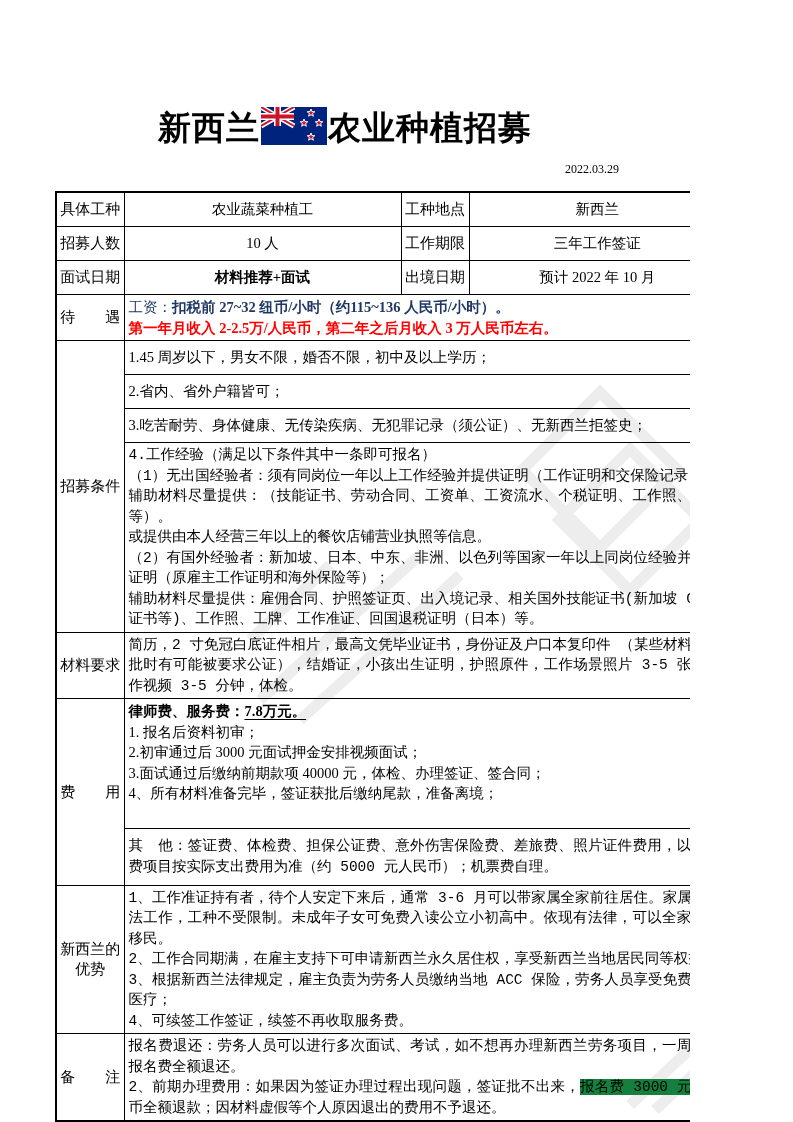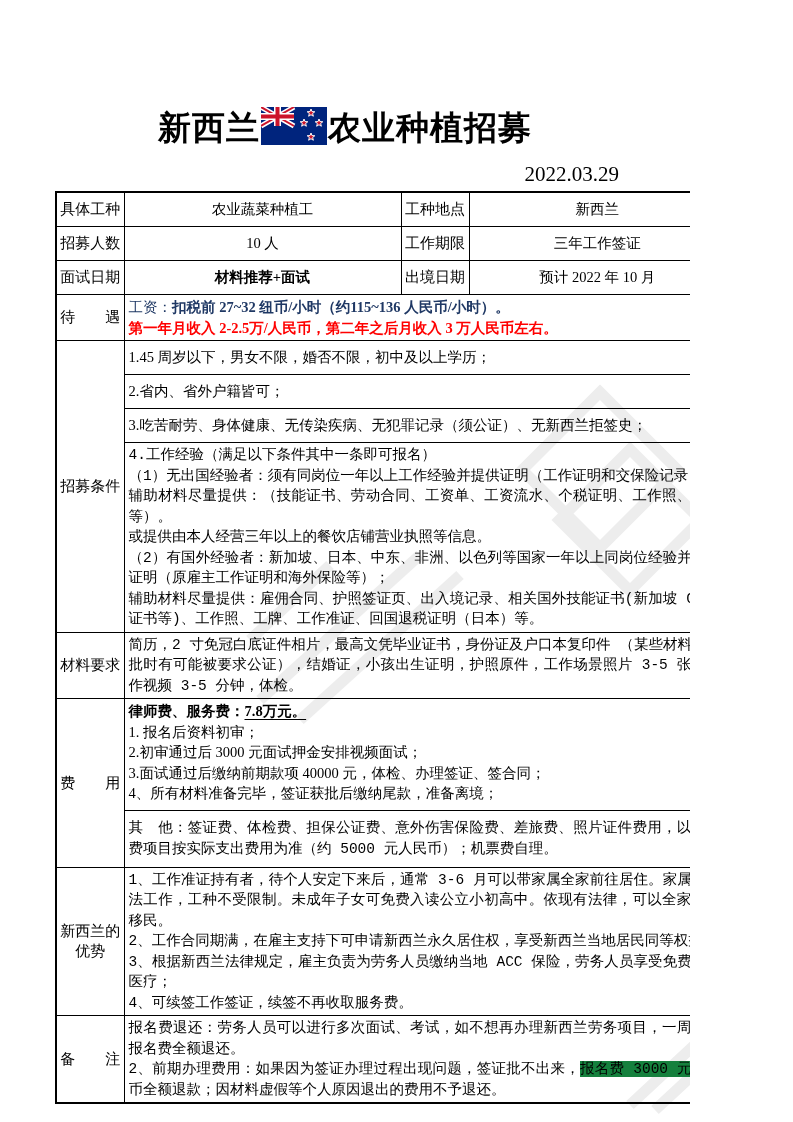--- a/index.html
+++ b/index.html
@@ -15,21 +15,21 @@
   .content{position:relative;}
   .title{
     position:absolute;left:0;top:106px;width:100%;
     text-align:center;font-weight:bold;font-size:33px;line-height:44px;
     font-family:"Liberation Sans","DejaVu Sans",sans-serif;
     letter-spacing:1px;white-space:nowrap;
   }
   .title .flag{display:inline-block;vertical-align:-6px;margin:0 1px;}
   .doc-date{
     position:absolute;top:162px;right:71px;
-    font-size:21px;
+    font-size:12px;
   }
   table.doc{
     position:absolute;left:55px;top:191px;width:670px;
     border-collapse:collapse;border:2px solid #000;
     table-layout:fixed;
   }
   td{
     border:1px solid #000;
     font-size:14.5px;line-height:20.5px;
     padding:2px 4px;vertical-align:middle;
@@ -40,21 +40,21 @@
   }
   td.ctr{text-align:center;margin-left:24px;}
   .bold{font-weight:bold;}
   .block{text-align:justify;font-family:Liberation Mono, monospace;}
   .prewrap{white-space:pre-wrap;}
   .h32{height:29px;}
   .navy{color:#1f3864;}
   .red{color:#ff0000;font-weight:bold;}
   .uline{text-decoration:underline;text-underline-offset:3px;}
   .hl{background:#15803d;}
-  .fee-items{margin-bottom:4px;}
+  .fee-items{margin-bottom:22px;}
   .other-row td{height:52px;}
 </style>
 </head>
 <body>
 
 <div class="page">
 
   <svg class="wm" viewBox="0 0 793 1122" xmlns="http://www.w3.org/2000/svg">
     <g stroke="#ededed" fill="none" stroke-width="11">
       <rect x="545" y="415" width="110" height="110" transform="rotate(45 600 470)"></rect>

